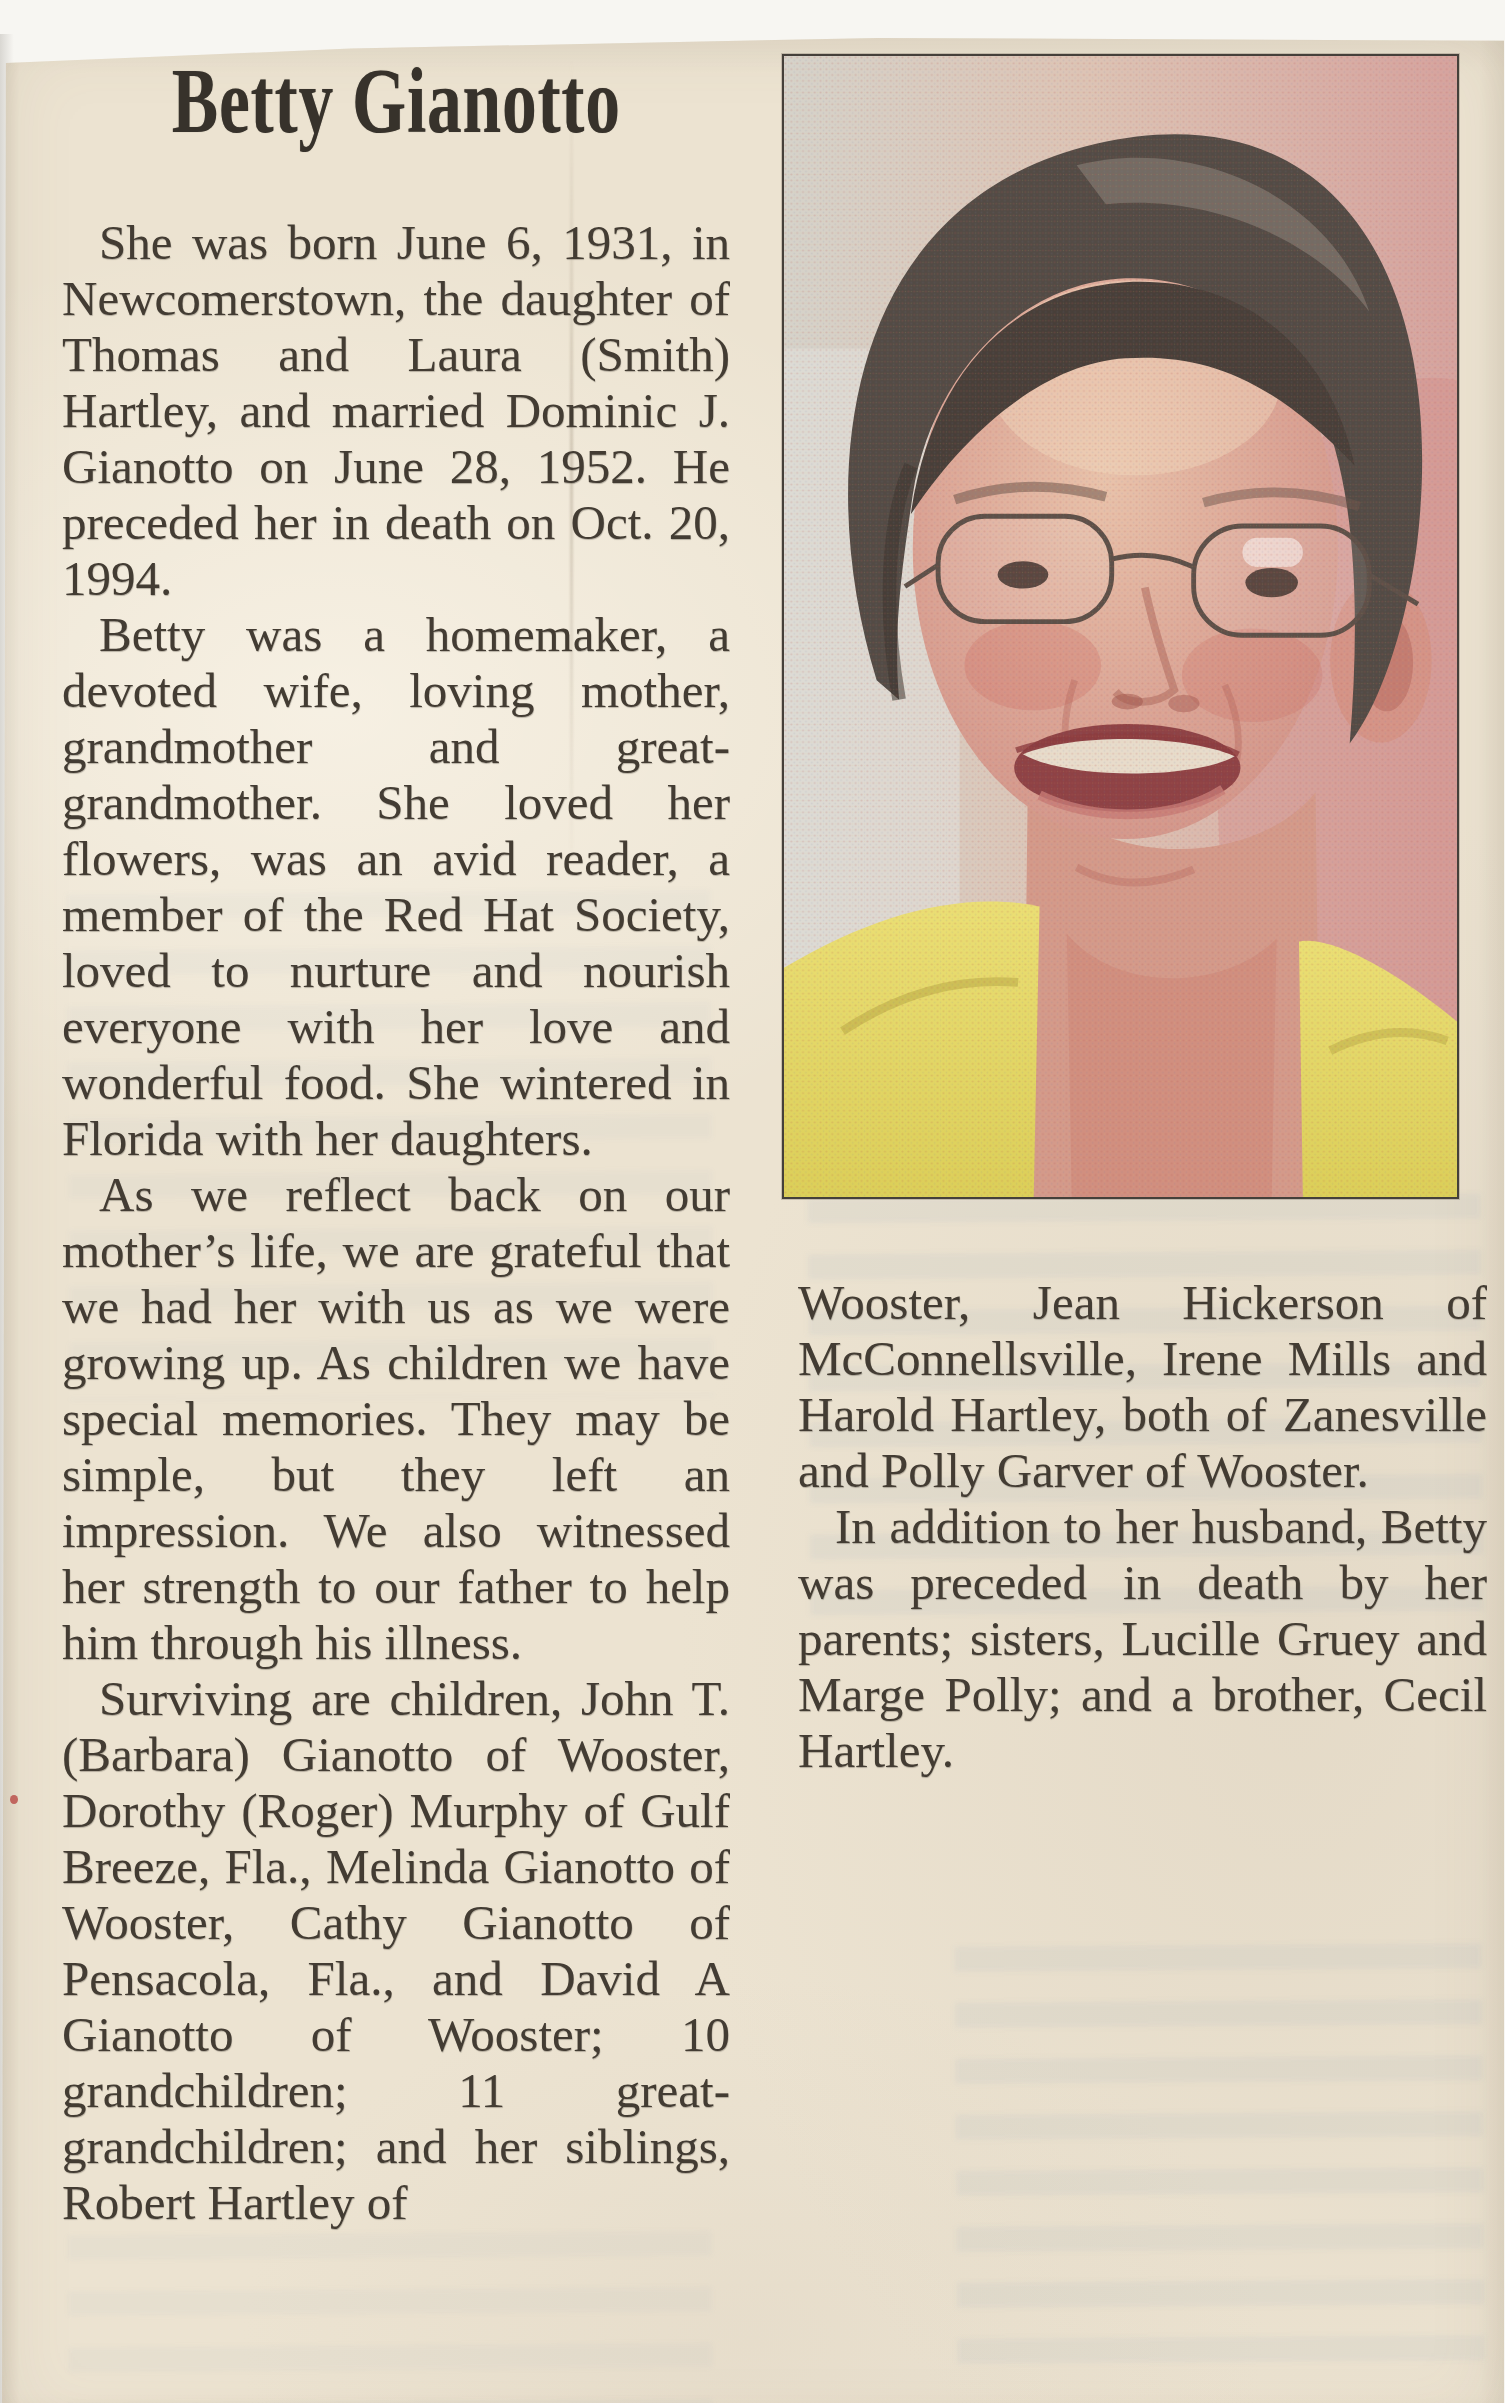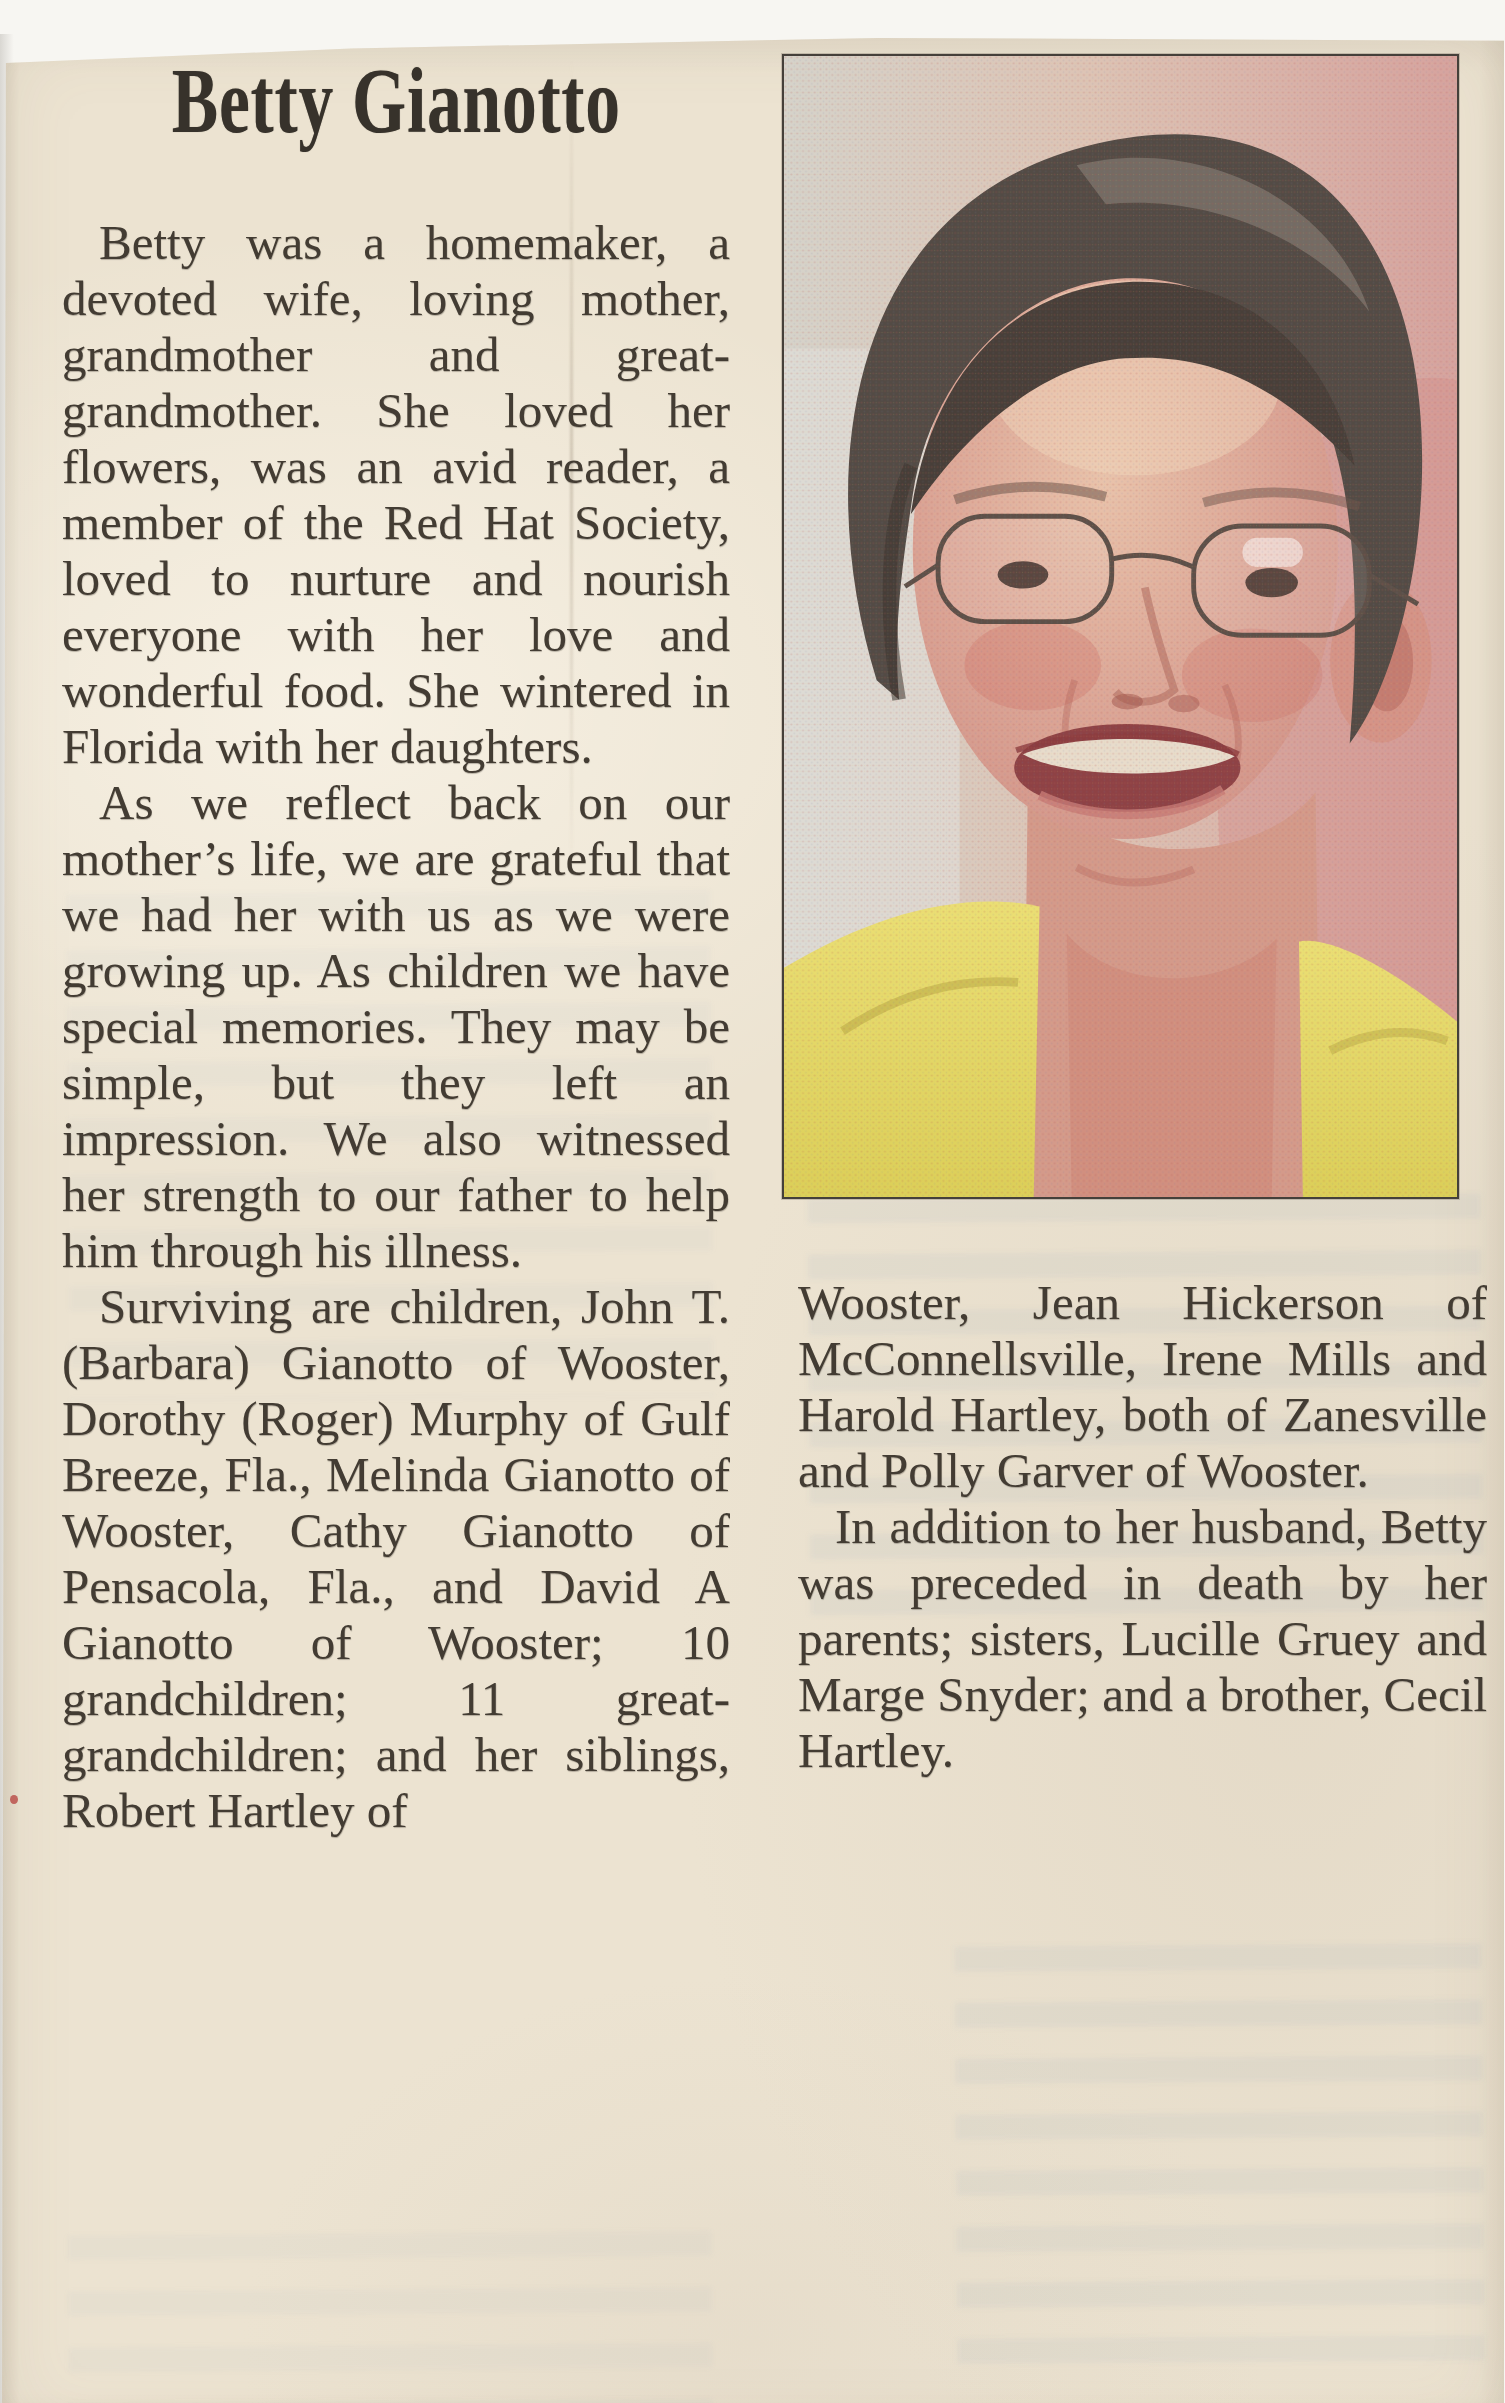--- a/index.html
+++ b/index.html
@@ -142,23 +142,24 @@
       <path d="M245,716 C300,694 410,696 462,718 C420,742 290,742 245,716 Z" fill="#e8dccb"></path>
       <path d="M238,712 C300,690 420,692 466,716" stroke="rgba(140,60,62,.8)" stroke-width="6" fill="none"></path>
       <path d="M262,758 C320,786 400,784 450,752" stroke="rgba(199,122,118,.8)" stroke-width="10" fill="none"></path>
       <path d="M300,832 Q355,862 420,834" stroke="rgba(180,100,88,.35)" stroke-width="8" fill="none"></path>
 
       <rect width="690" height="1170" fill="url(#halftone)"></rect>
     </svg>
   </div>
 
   <div class="col col-left">
+    <p>She was born June 6, 1931, in Newcomerstown, the daughter of Thomas and Laura (Smith) Hartley, and married Dominic J. Gianotto on June 28, 1952. He preceded her in death on Oct. 20, 1994.</p>
     <p>Betty was a homemaker, a devoted wife, loving mother, grandmother and great-grandmother. She loved her flowers, was an avid reader, a member of the Red Hat Society, loved to nurture and nourish everyone with her love and wonderful food. She wintered in Florida with her daughters.</p>
     <p>As we reflect back on our mother’s life, we are grateful that we had her with us as we were growing up. As children we have special memories. They may be simple, but they left an impression. We also witnessed her strength to our father to help him through his illness.</p>
     <p>Surviving are children, John T. (Barbara) Gianotto of Wooster, Dorothy (Roger) Murphy of Gulf Breeze, Fla., Melinda Gianotto of Wooster, Cathy Gianotto of Pensacola, Fla., and David A Gianotto of Wooster; 10 grandchildren; 11 great-grandchildren; and her siblings, Robert Hartley of</p>
   </div>
 
   <div class="col col-right">
     <p>Wooster, Jean Hickerson of McConnellsville, Irene Mills and Harold Hartley, both of Zanesville and Polly Garver of Wooster.</p>
-    <p>In addition to her husband, Betty was preceded in death by her parents; sisters, Lucille Gruey and Marge Snyder; and a brother, Cecil Hartley.</p>
+    <p>In addition to her husband, Betty was preceded in death by her parents; sisters, Lucille Gruey and Marge Polly; and a brother, Cecil Hartley.</p>
   </div>
 </div>
 
 
 </body></html>

